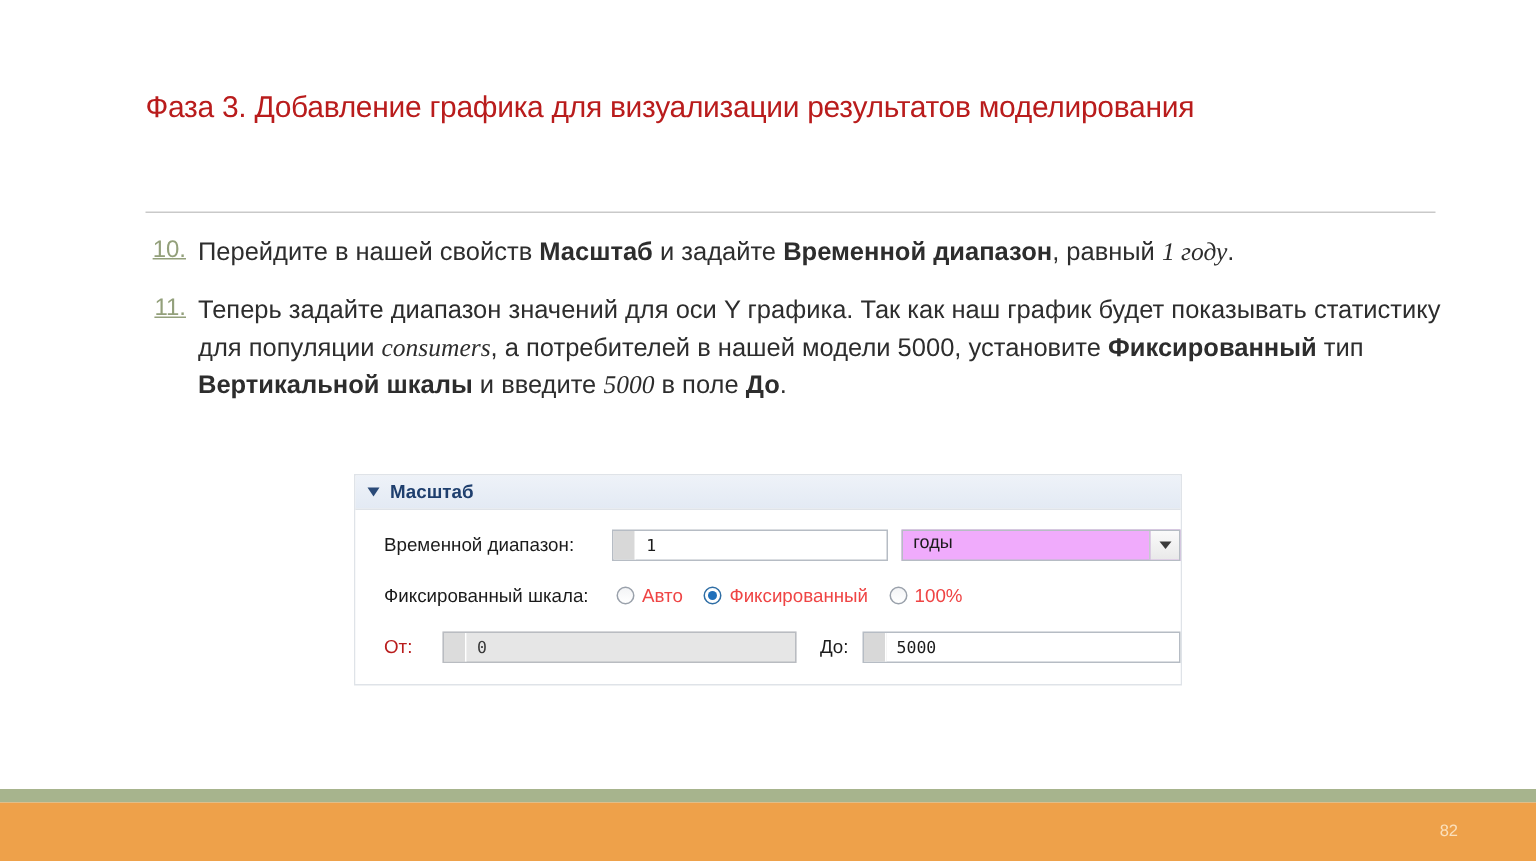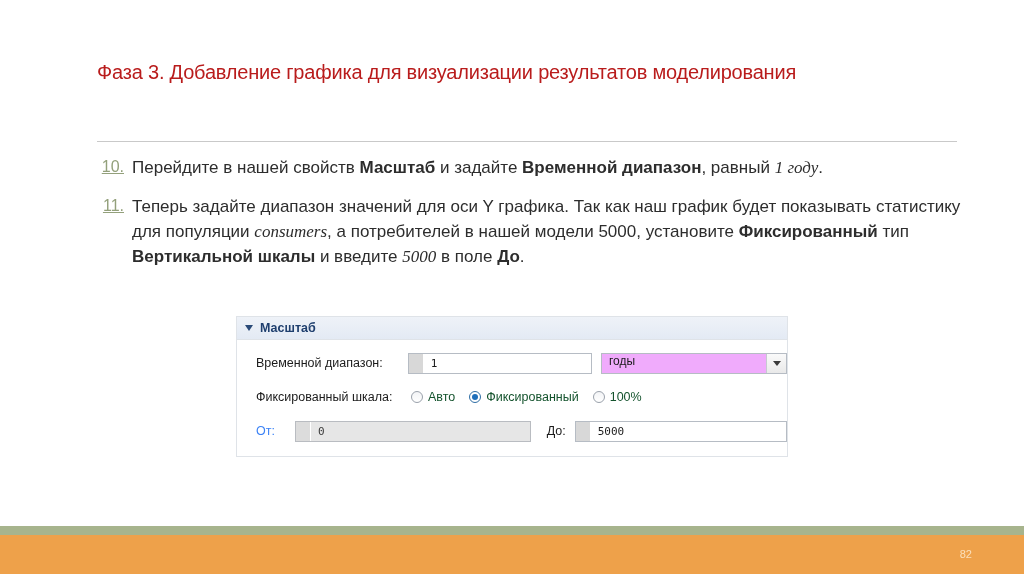--- a/index.html
+++ b/index.html
@@ -216,34 +216,34 @@
   .radio-opt.checked .radio-dot::after {
     content: "";
     position: absolute;
     left: 2px; top: 2px;
     width: 6px; height: 6px;
     border-radius: 50%;
     background: #1f6fba;
   }
   .radio-label {
     font-size: 12.5px;
-    color: #14532d;
+    color: #ef4444;
     white-space: nowrap;
   }
 
   .spacer-lbl {
     font-size: 12.5px;
     color: #1b1b1b;
     margin: 0 9px 0 16px;
     white-space: nowrap;
   }
   .lbl-from {
     width: 40px;
     font-size: 12.5px;
-    color: #3b82f6;
+    color: #b91c1c;
   }
 
   
   .footer-strip {
     position: absolute;
     left: 0;
     bottom: 39px;
     width: 1024px;
     height: 9px;
     background: #a7b48d;

